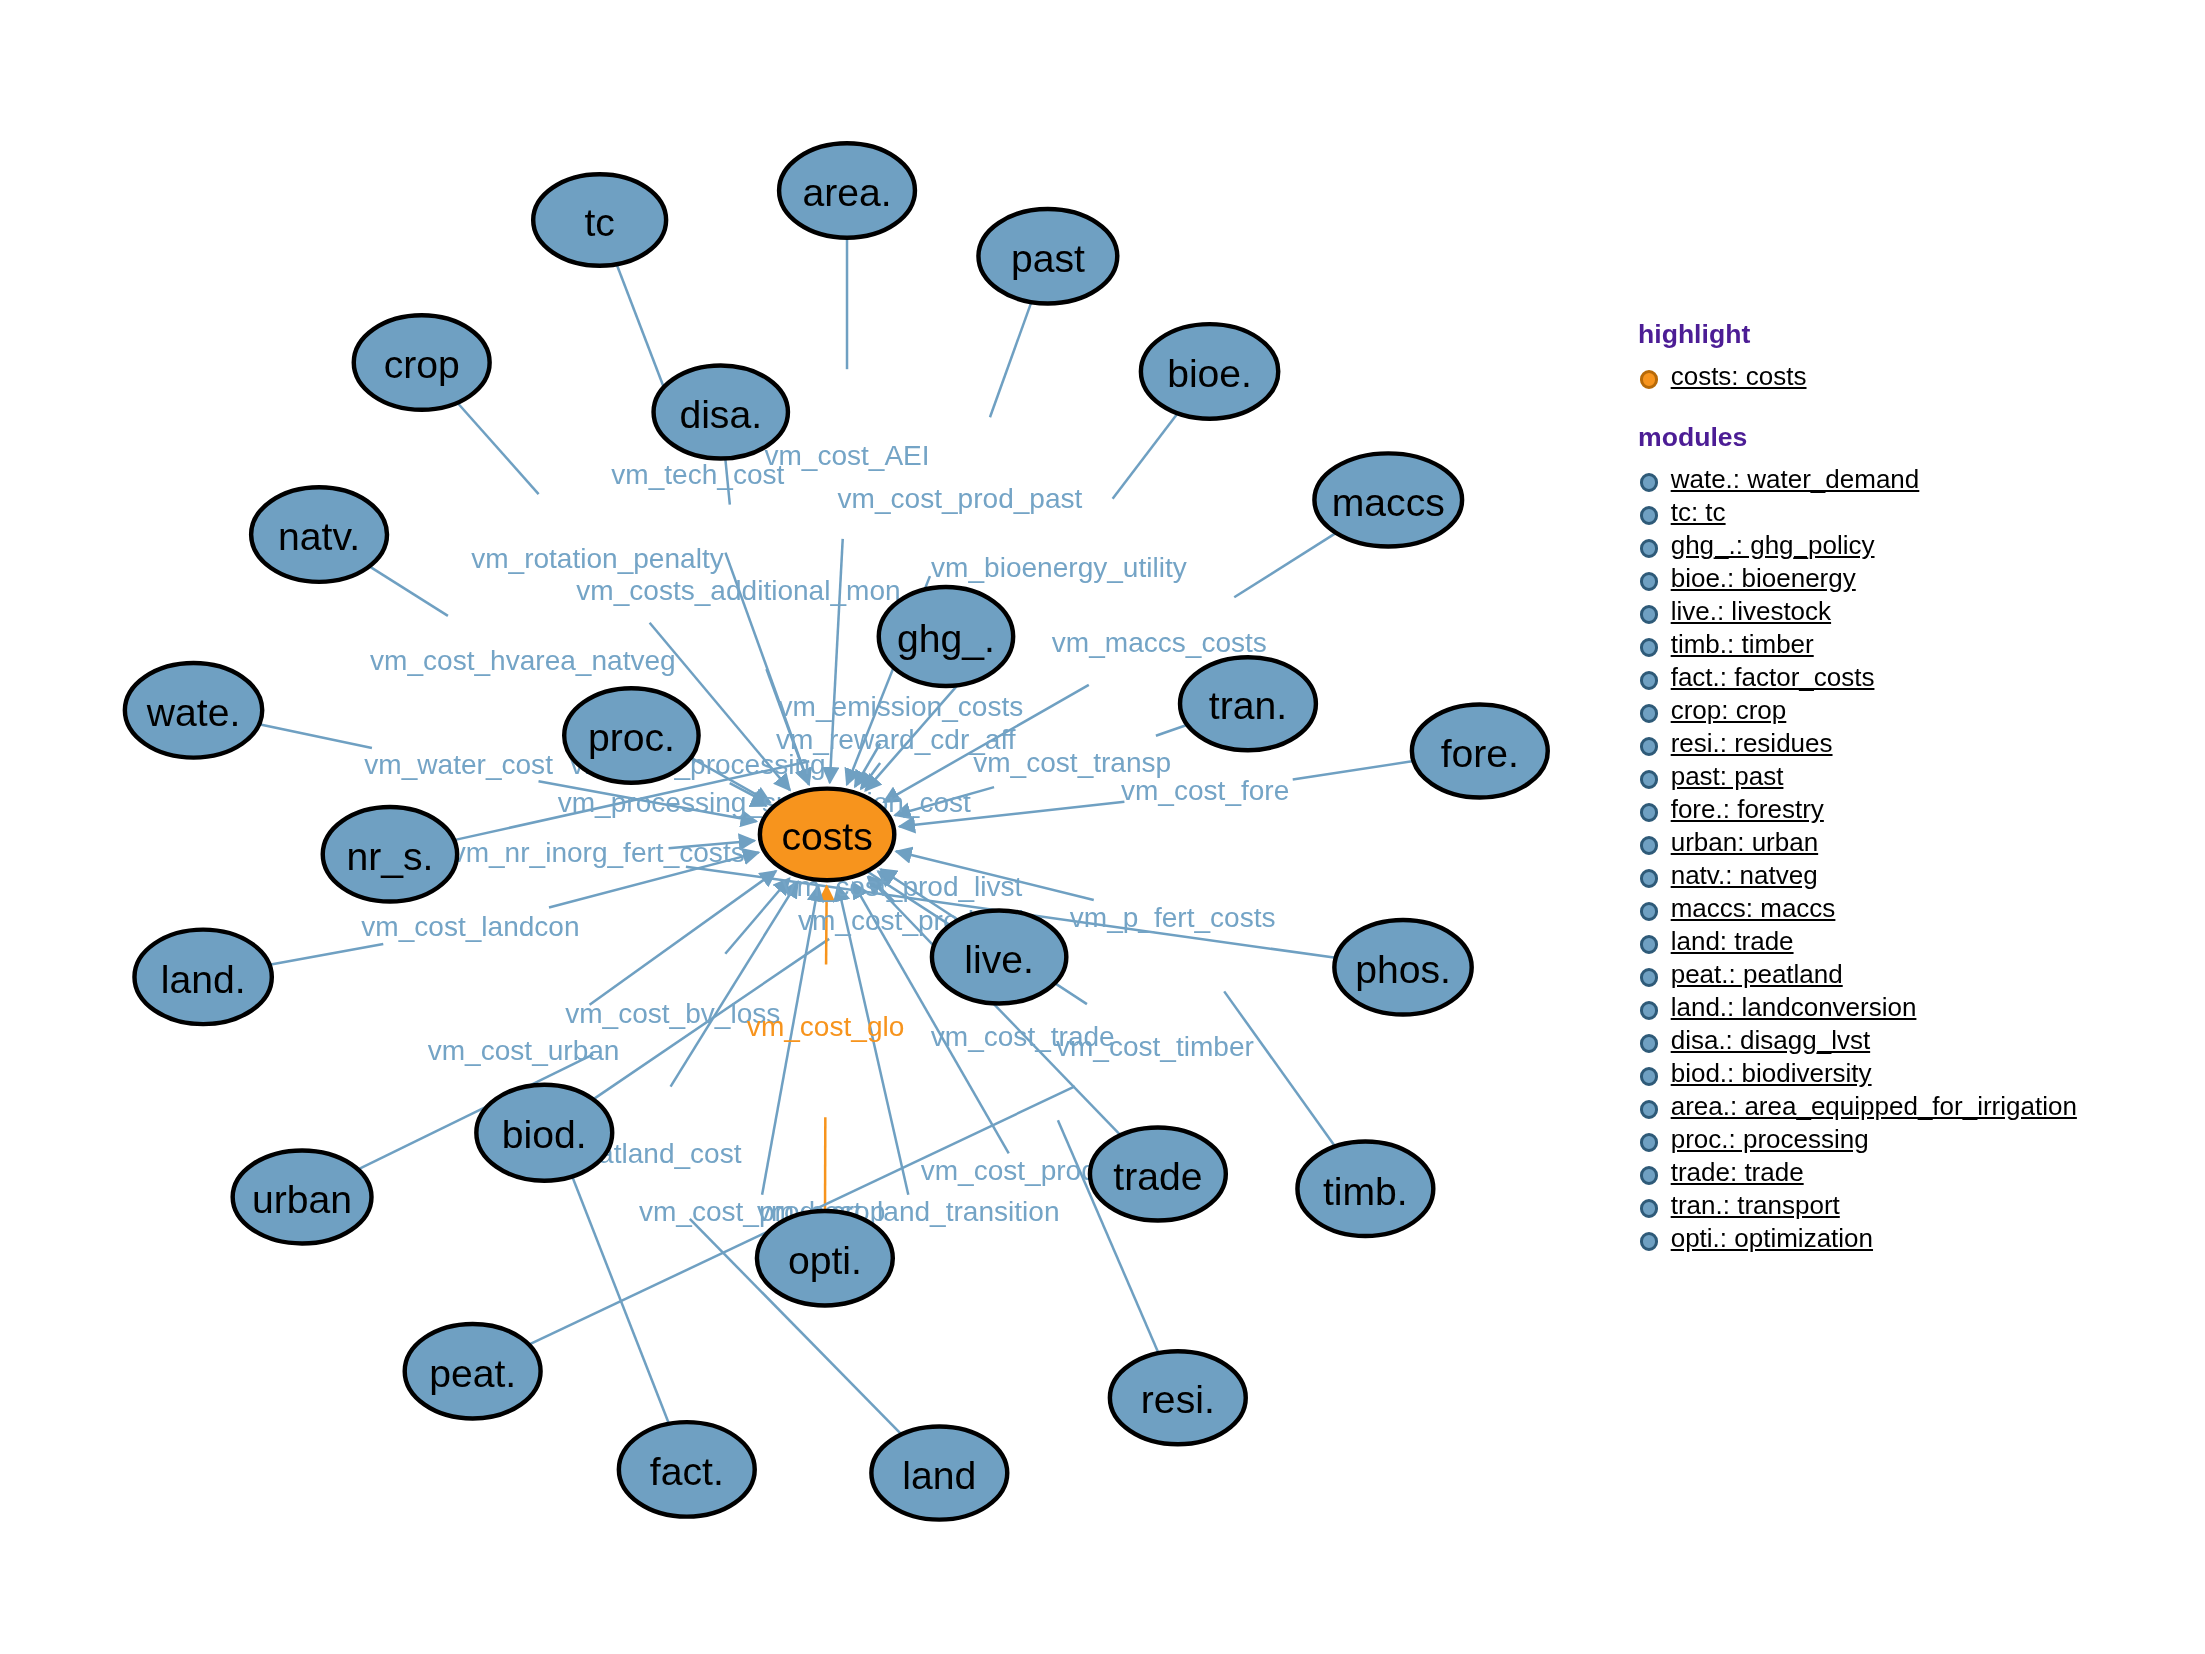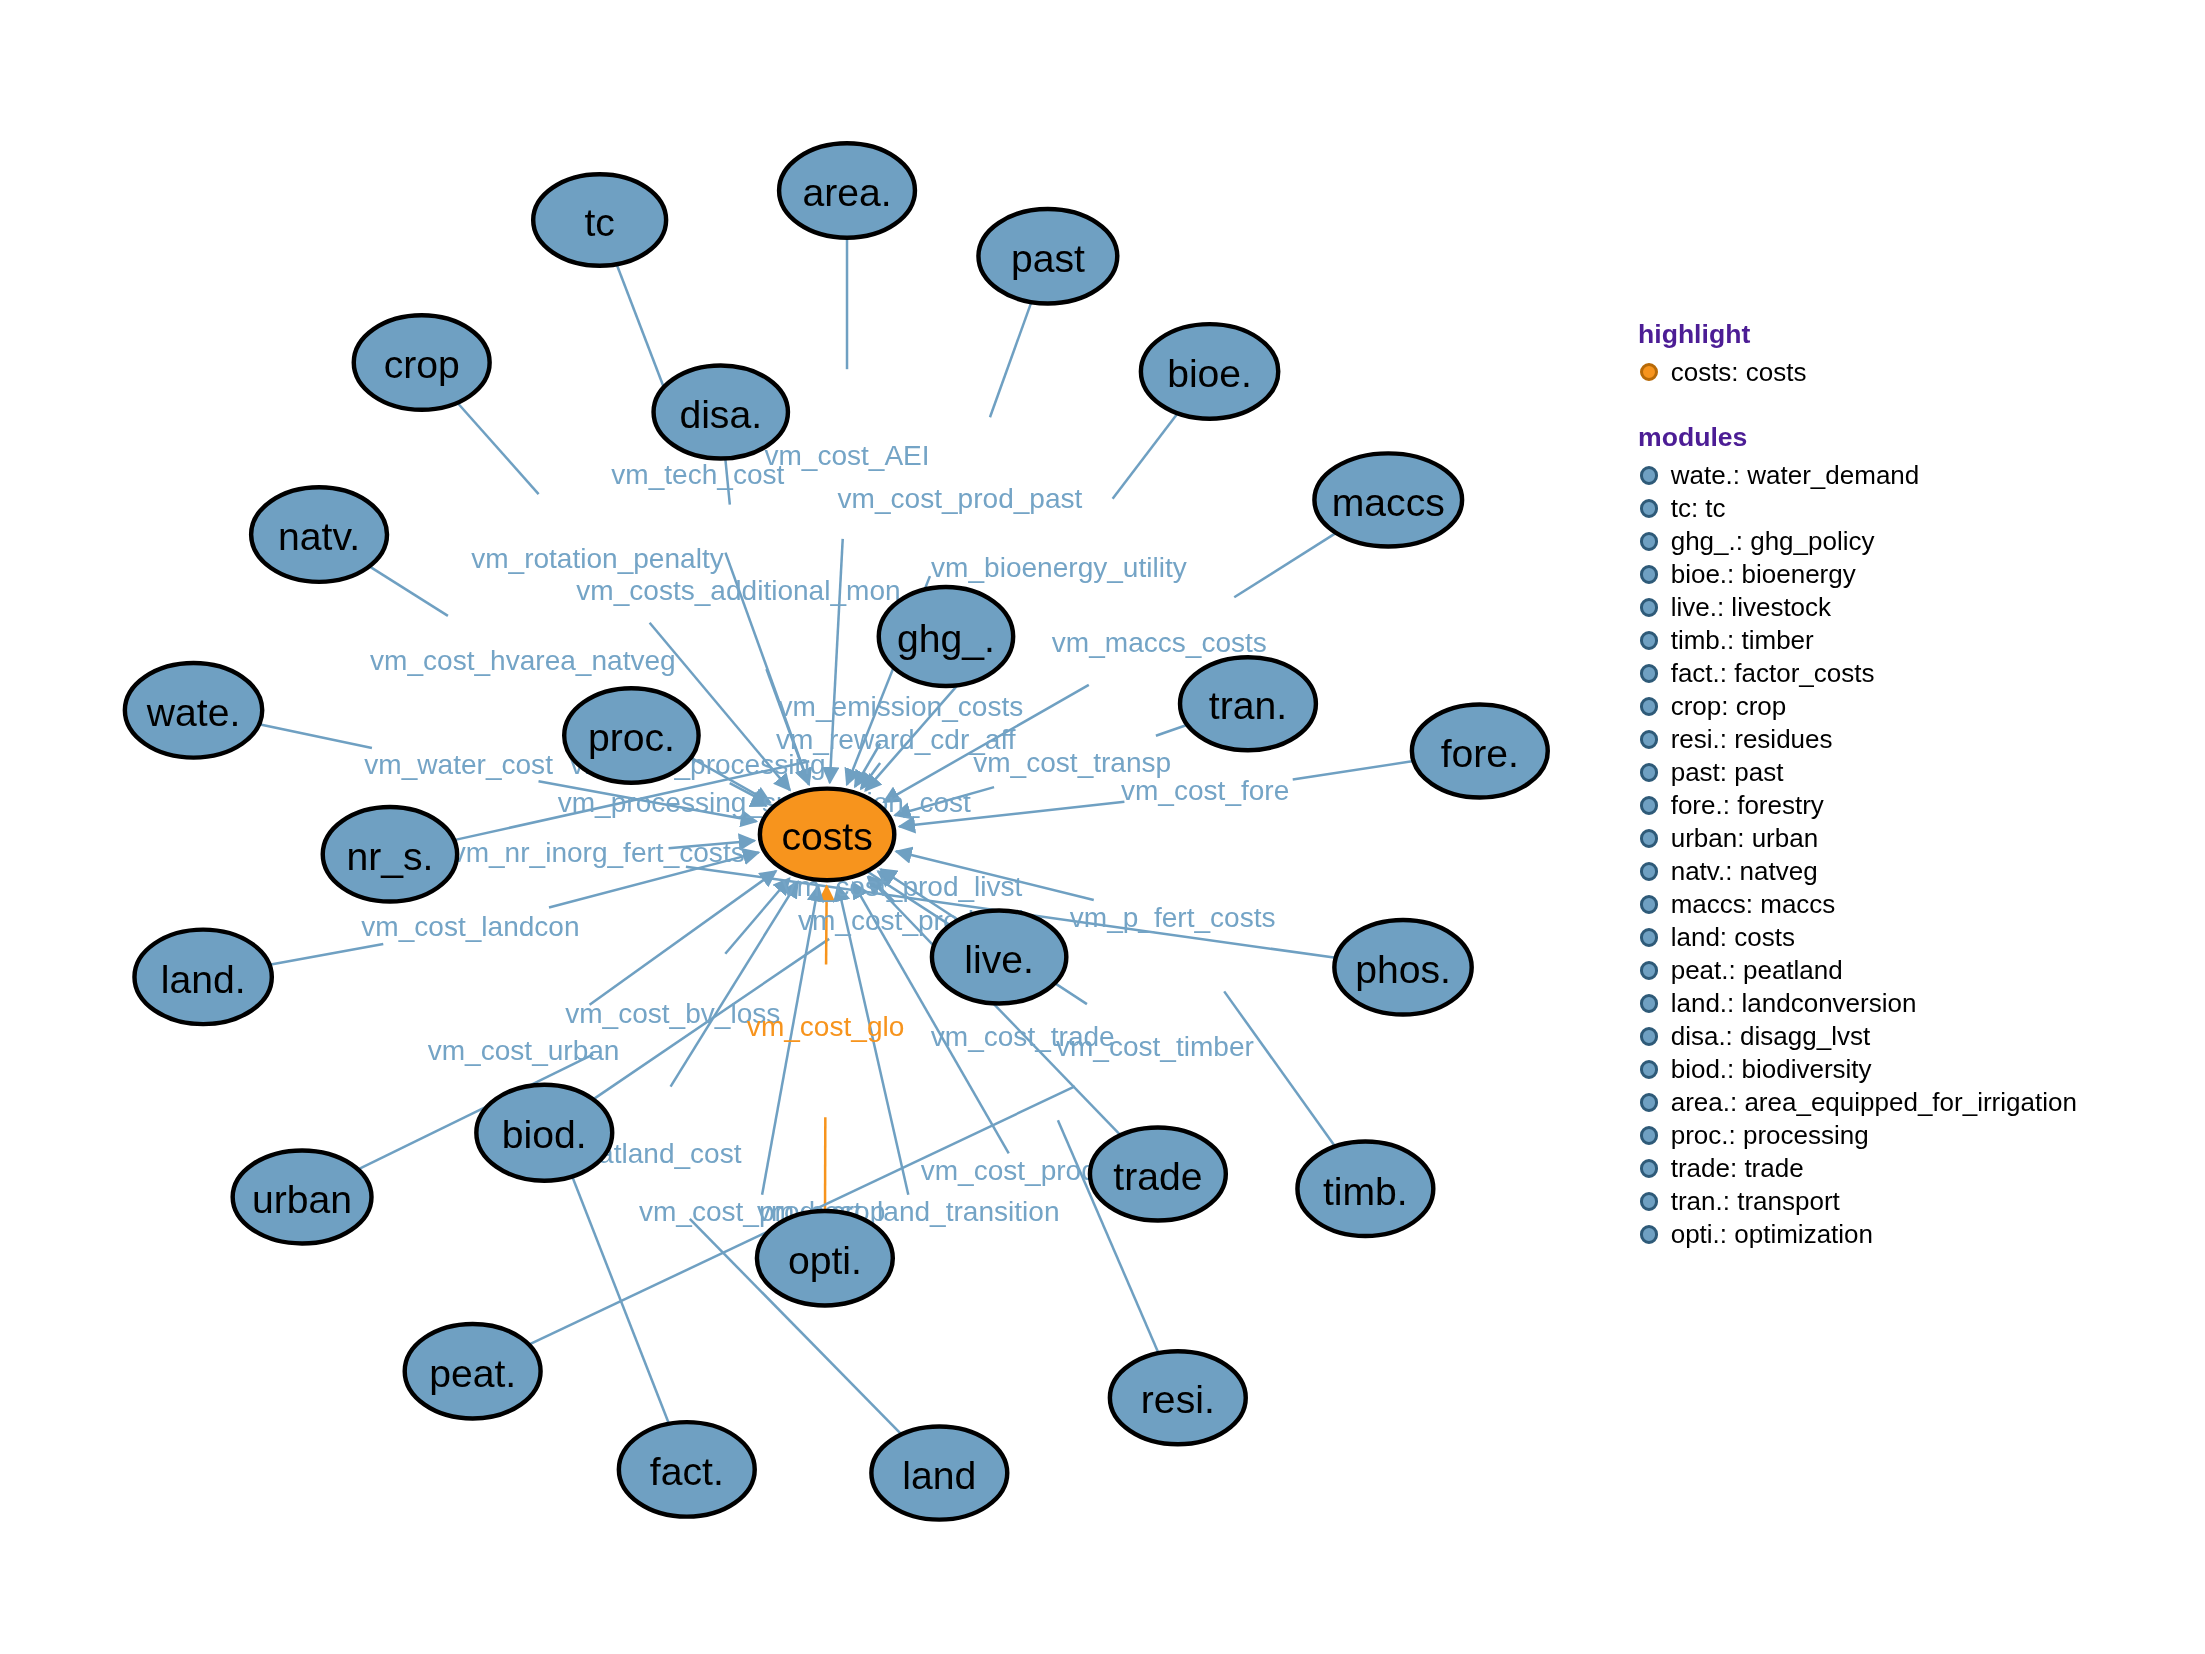--- a/index.html
+++ b/index.html
@@ -77,22 +77,23 @@
     margin: 0 0 4.4px 0;
     line-height: 1.25;
     padding-left: 0px;
   }
   .legend-block {
     margin-bottom: 32.5px;
   }
   .legend-block:last-child { margin-bottom: 0; }
   .legend-row {
     display: flex;
-    align-items: center;
+    align-items: flex-end;
     height: 33px;
+    text-decoration: underline;
   }
   .legend-swatch {
     width: 12.6px;
     height: 12.6px;
     border-radius: 50%;
     border: 3px solid #2E5A78;
     background: #6FA0C2;
     margin-right: 12.6px;
     margin-left: 1.5px;
     flex: 0 0 auto;
@@ -387,21 +388,21 @@
           <div class="legend-row">
             <span class="legend-swatch"></span>
             <span class="legend-text">natv.: natveg</span>
           </div>
           <div class="legend-row">
             <span class="legend-swatch"></span>
             <span class="legend-text">maccs: maccs</span>
           </div>
           <div class="legend-row">
             <span class="legend-swatch"></span>
-            <span class="legend-text">land: costs</span>
+            <span class="legend-text">land: trade</span>
           </div>
           <div class="legend-row">
             <span class="legend-swatch"></span>
             <span class="legend-text">peat.: peatland</span>
           </div>
           <div class="legend-row">
             <span class="legend-swatch"></span>
             <span class="legend-text">land.: landconversion</span>
           </div>
           <div class="legend-row">

